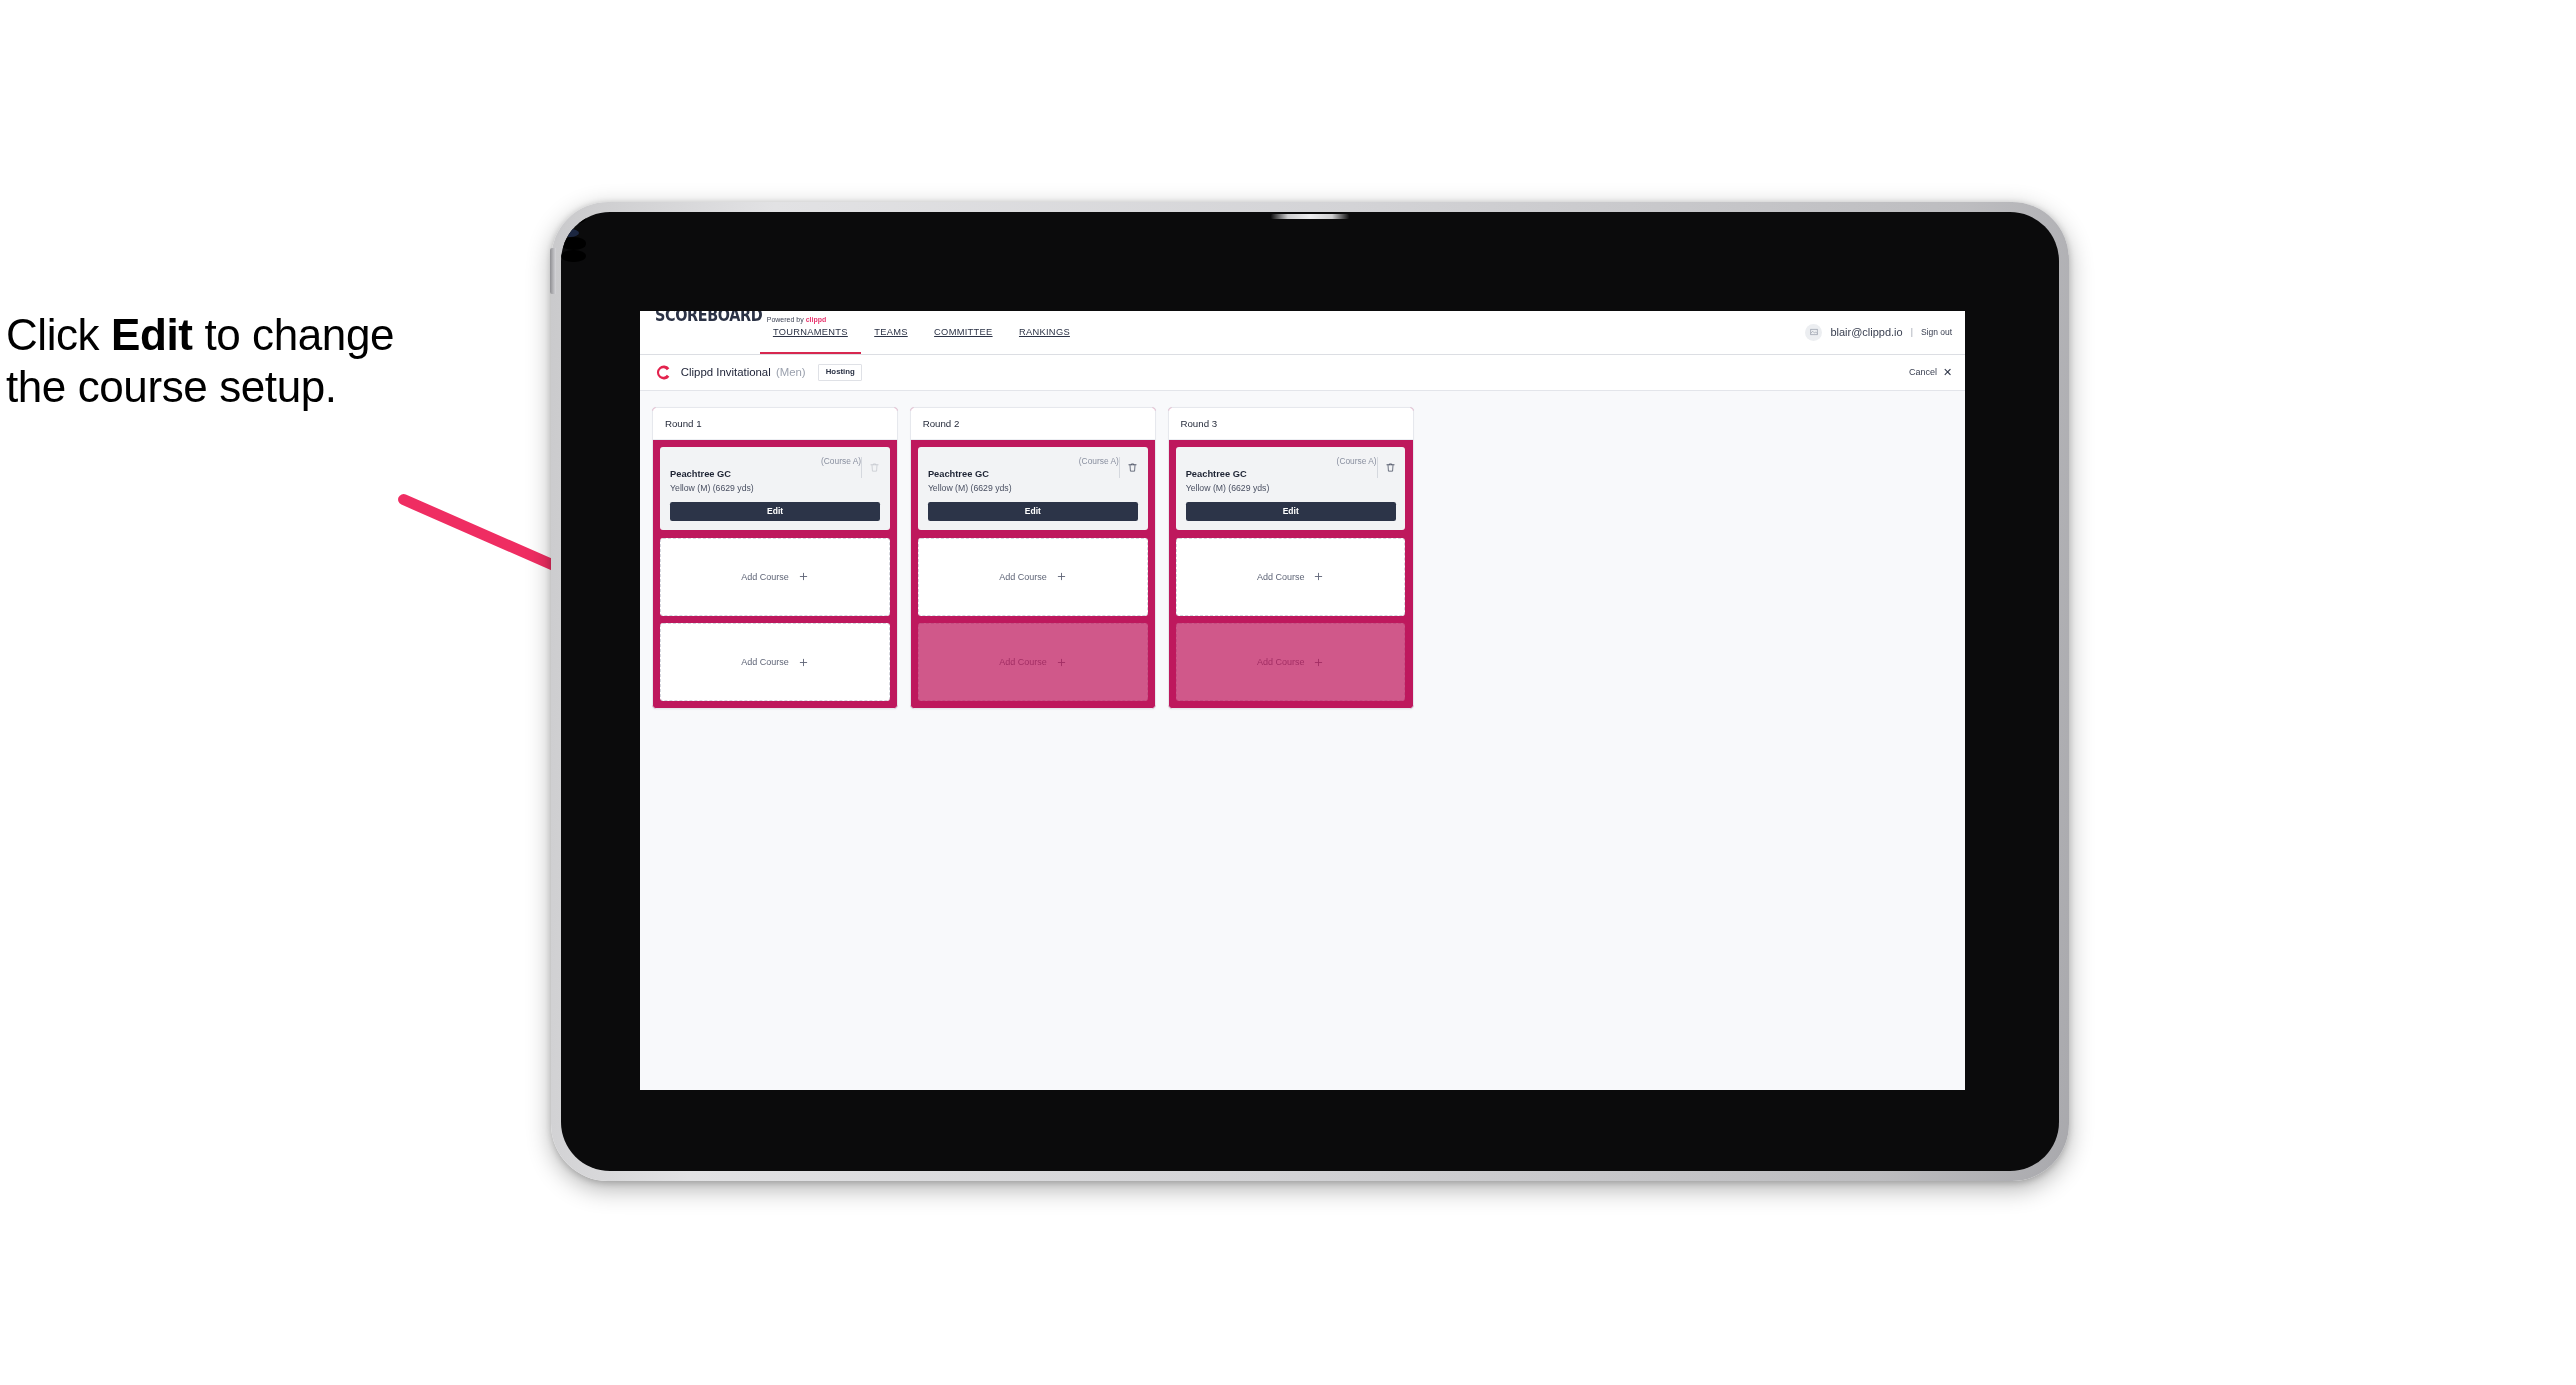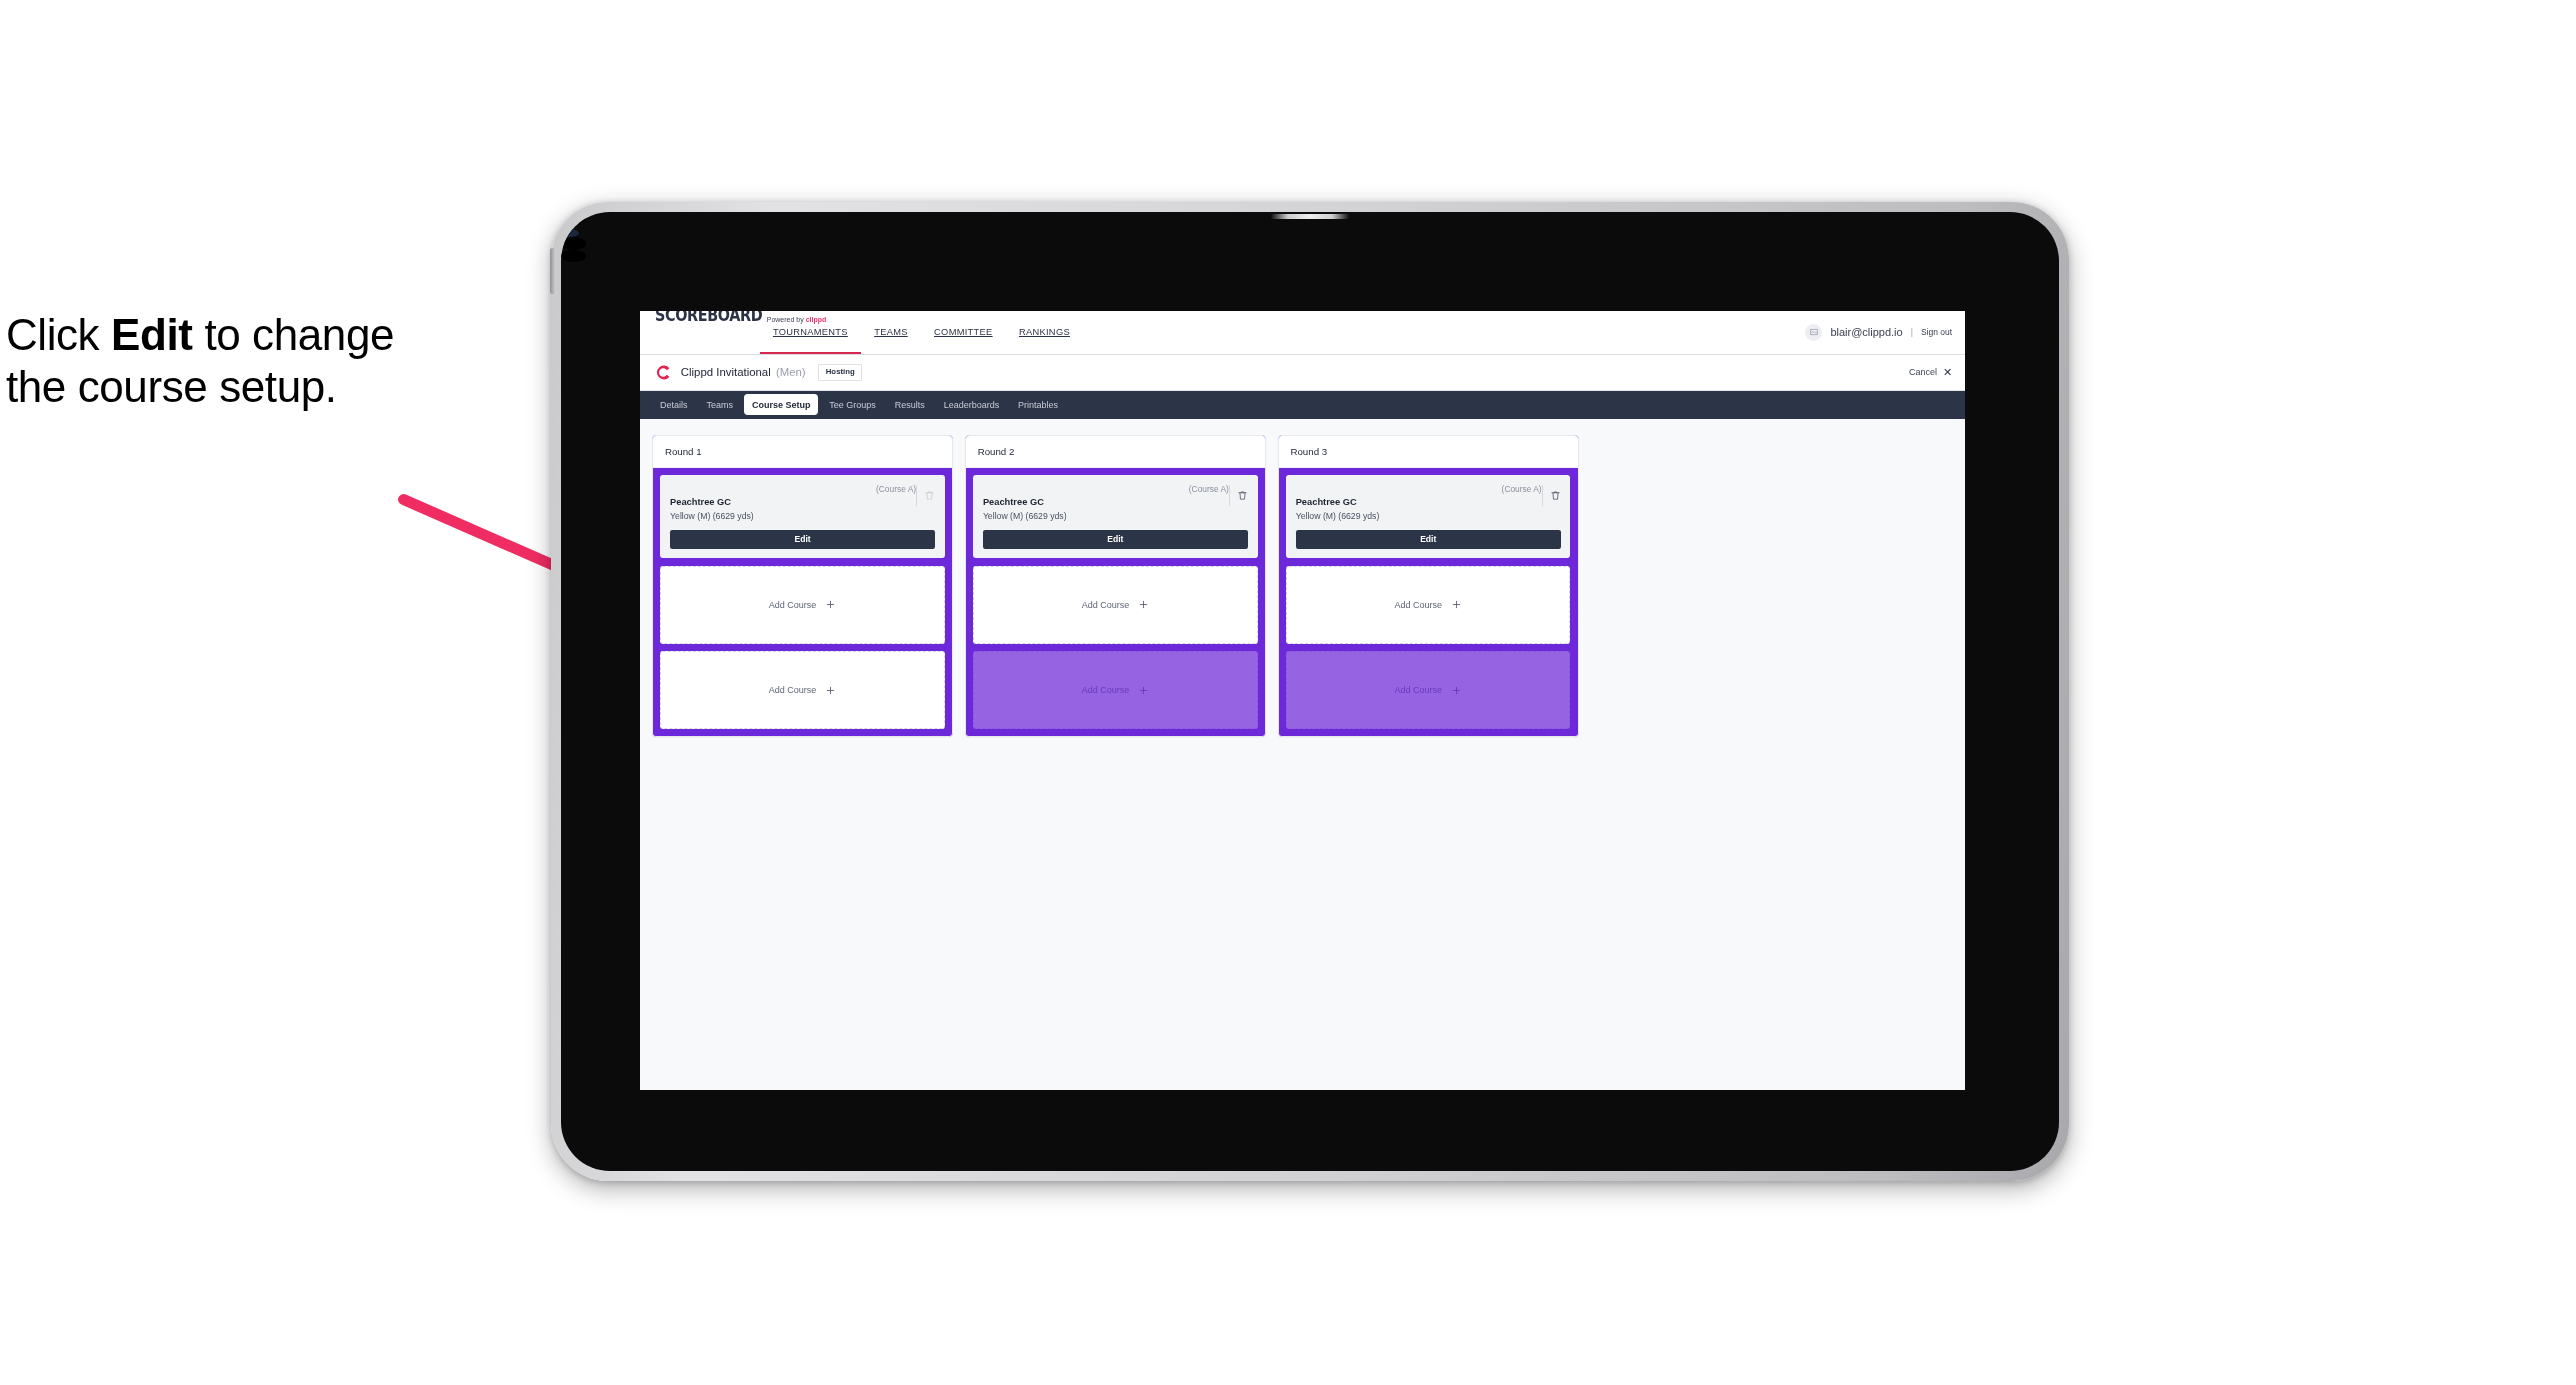--- a/index.html
+++ b/index.html
@@ -241,22 +241,22 @@
 
   
   #content {
     padding: 16px 0 0 11.8px;
     display: flex;
     gap: 11.8px;
     align-items: flex-start;
   }
 
   .round-col {
-    width: 301px;
-    background: #6d28d9;
+    width: 246px;
+    background: #be185d;
     border: 0.7px solid #e6e8ed;
     border-radius: 3.7px;
     box-shadow: 0 0.7px 1.5px rgba(16,24,40,0.04);
     display: flex;
     flex-direction: column;
     overflow: hidden;
   }
   .round-head {
     height: 32px;
     display: flex;
@@ -394,29 +394,20 @@
           </svg>
           <span id="tname">Clippd Invitational</span>
           <span id="tgender">(Men)</span>
           <span id="hosting-badge">Hosting</span>
           <div id="cancel-wrap">
             <span id="cancel-label">Cancel</span>
             <span id="cancel-x">✕</span>
           </div>
         </div>
 
-        <div id="subtabs">
-          <div class="stab"><span>Details</span></div>
-          <div class="stab"><span>Teams</span></div>
-          <div class="stab active"><span>Course Setup</span></div>
-          <div class="stab"><span>Tee Groups</span></div>
-          <div class="stab"><span>Results</span></div>
-          <div class="stab"><span>Leaderboards</span></div>
-          <div class="stab"><span>Printables</span></div>
-        </div>
 
         <div id="content">
 
           <div class="round-col">
             <div class="round-head">Round 1</div>
             <div class="round-body">
               <div class="course-card">
                 <div class="course-top">
                   <div class="course-info">
                     <div class="course-label">(Course A)</div>

